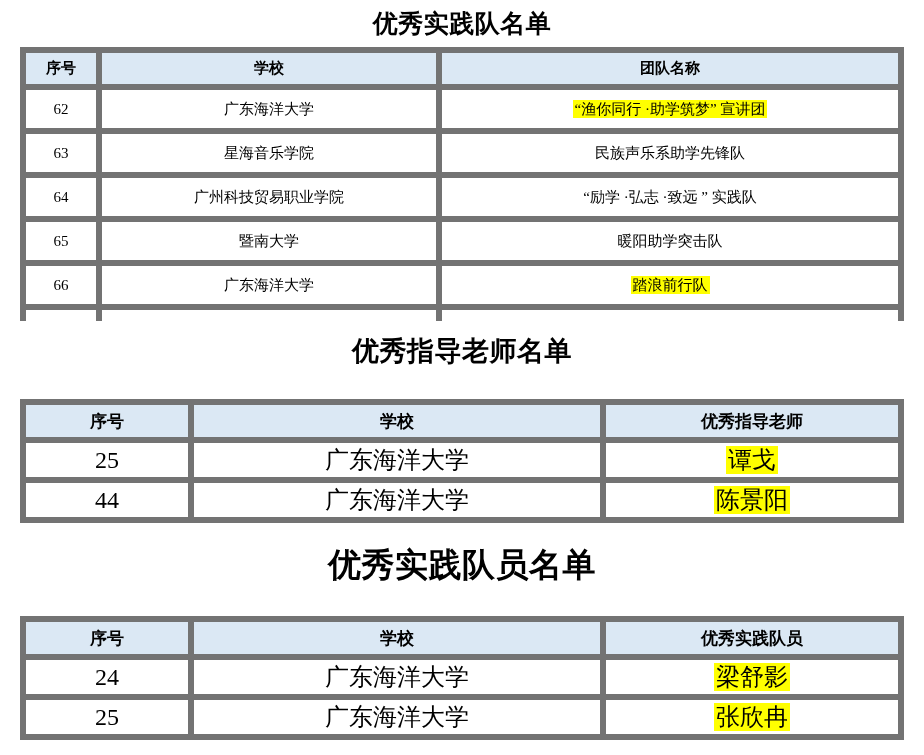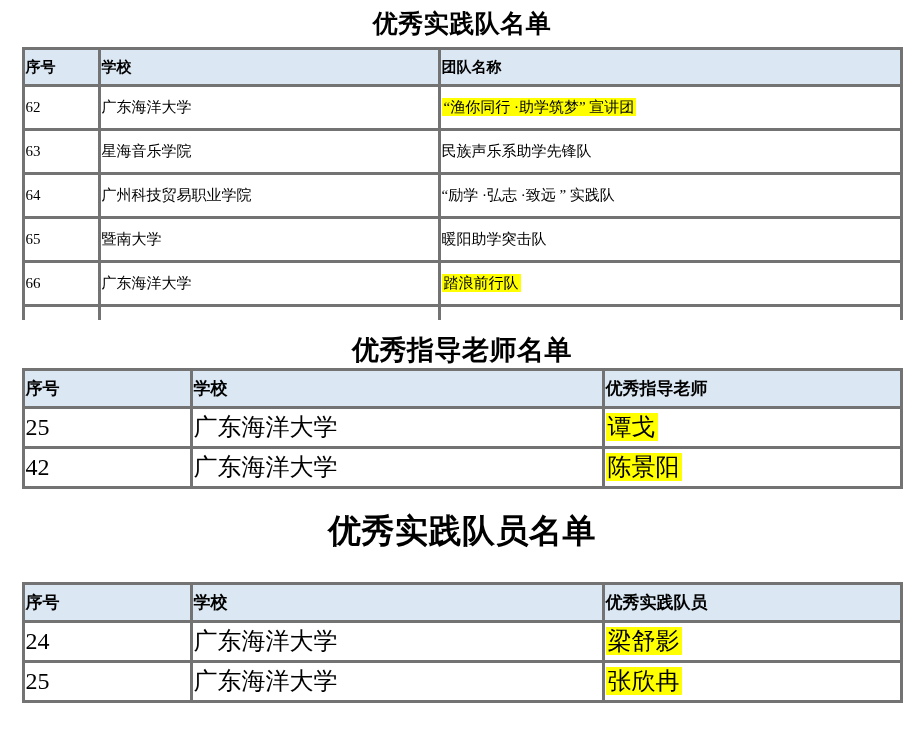--- a/index.html
+++ b/index.html
@@ -30,40 +30,40 @@
     letter-spacing: 0.5px;
   }
   .title-1 {
     font-size: 25px;
     padding-top: 7px;
     padding-bottom: 7px;
   }
   .title-2 {
     font-size: 27px;
     padding-top: 12px;
-    padding-bottom: 0;
+    padding-bottom: 30px;
   }
   .title-3 {
     font-size: 33px;
     padding-top: 20px;
     padding-bottom: 28px;
   }
 
   
   table {
     border-collapse: collapse;
     table-layout: fixed;
   }
   .tbl {
     width: 878px;
     margin: 0 auto;
   }
   .tbl td, .tbl th {
-    border: 3px solid #737373;
-    text-align: left;
+    border: 6px solid #737373;
+    text-align: center;
     vertical-align: middle;
     font-weight: normal;
   }
   .hdr th {
     background: #dbe8f4;
     font-family: "Liberation Sans", sans-serif;
     font-weight: bold;
     font-size: 15px;
     height: 37px;
     color: #000;
@@ -169,21 +169,21 @@
       <th>序号</th>
       <th>学校</th>
       <th>优秀指导老师</th>
     </tr>
     <tr>
       <td>25</td>
       <td>广东海洋大学</td>
       <td><span class="hl">谭戈</span></td>
     </tr>
     <tr>
-      <td>42</td>
+      <td>44</td>
       <td>广东海洋大学</td>
       <td><span class="hl">陈景阳</span></td>
     </tr>
   </tbody>
     </table>
 
   <div class="section-title title-3">优秀实践队员名单</div>
 
   <table class="tbl tbl-3">
     <colgroup>

